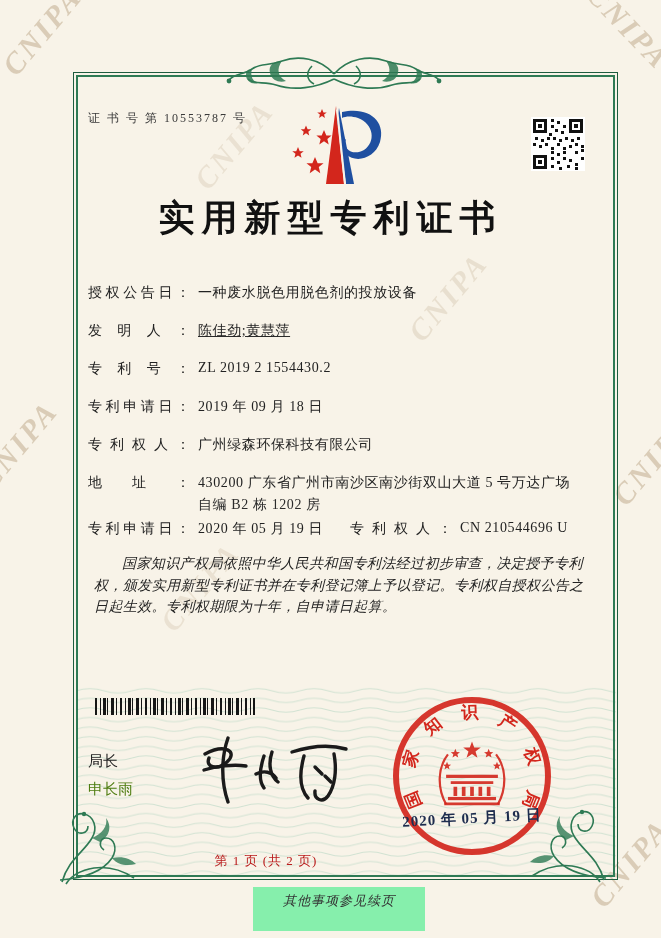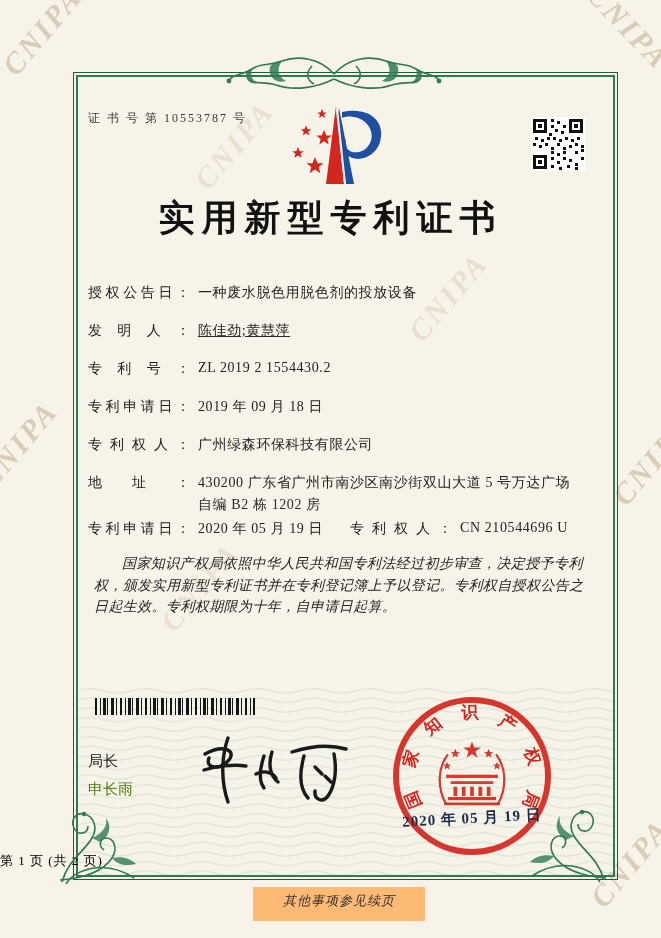--- a/index.html
+++ b/index.html
@@ -92,26 +92,26 @@
     transform:rotate(var(--a)) translateY(-63px);
   }
   .seal-emblem{position:absolute;left:50%;top:50%;transform:translate(-50%,-54%);}
   .seal-date{
     position:absolute;left:0;right:0;top:118px;text-align:center;
     font-size:15px;letter-spacing:1px;color:#1d2c4e;font-weight:700;
     transform:rotate(-3deg);white-space:nowrap;
   }
   
   .page-info{
-    position:absolute;left:0;top:852px;width:532px;text-align:left;
-    font-size:13px;letter-spacing:1px;color:#000000;z-index:3;
+    position:absolute;left:0;top:852px;width:532px;text-align:center;
+    font-size:13px;letter-spacing:1px;color:#b91c1c;z-index:3;
   }
   .cont-tab{
-    position:absolute;left:253px;top:887px;width:172px;height:34px;z-index:3;
-    background:#fdba74;text-align:center;line-height:27px;
+    position:absolute;left:253px;top:887px;width:172px;height:44px;z-index:3;
+    background:#86efac;text-align:center;line-height:27px;
     font-style:italic;font-size:13px;letter-spacing:1px;color:#333;
   }
   .orn{z-index:4;}
 </style>
 </head>
 <body>
 
 <div class="wm" style="left:-10px;top:14px;transform:rotate(-50deg);">CNIPA</div>
 <div class="wm" style="left:576px;top:10px;transform:rotate(46deg);">CNIPA</div>
 <div class="wm" style="left:182px;top:128px;transform:rotate(-50deg);opacity:.45;">CNIPA</div>

